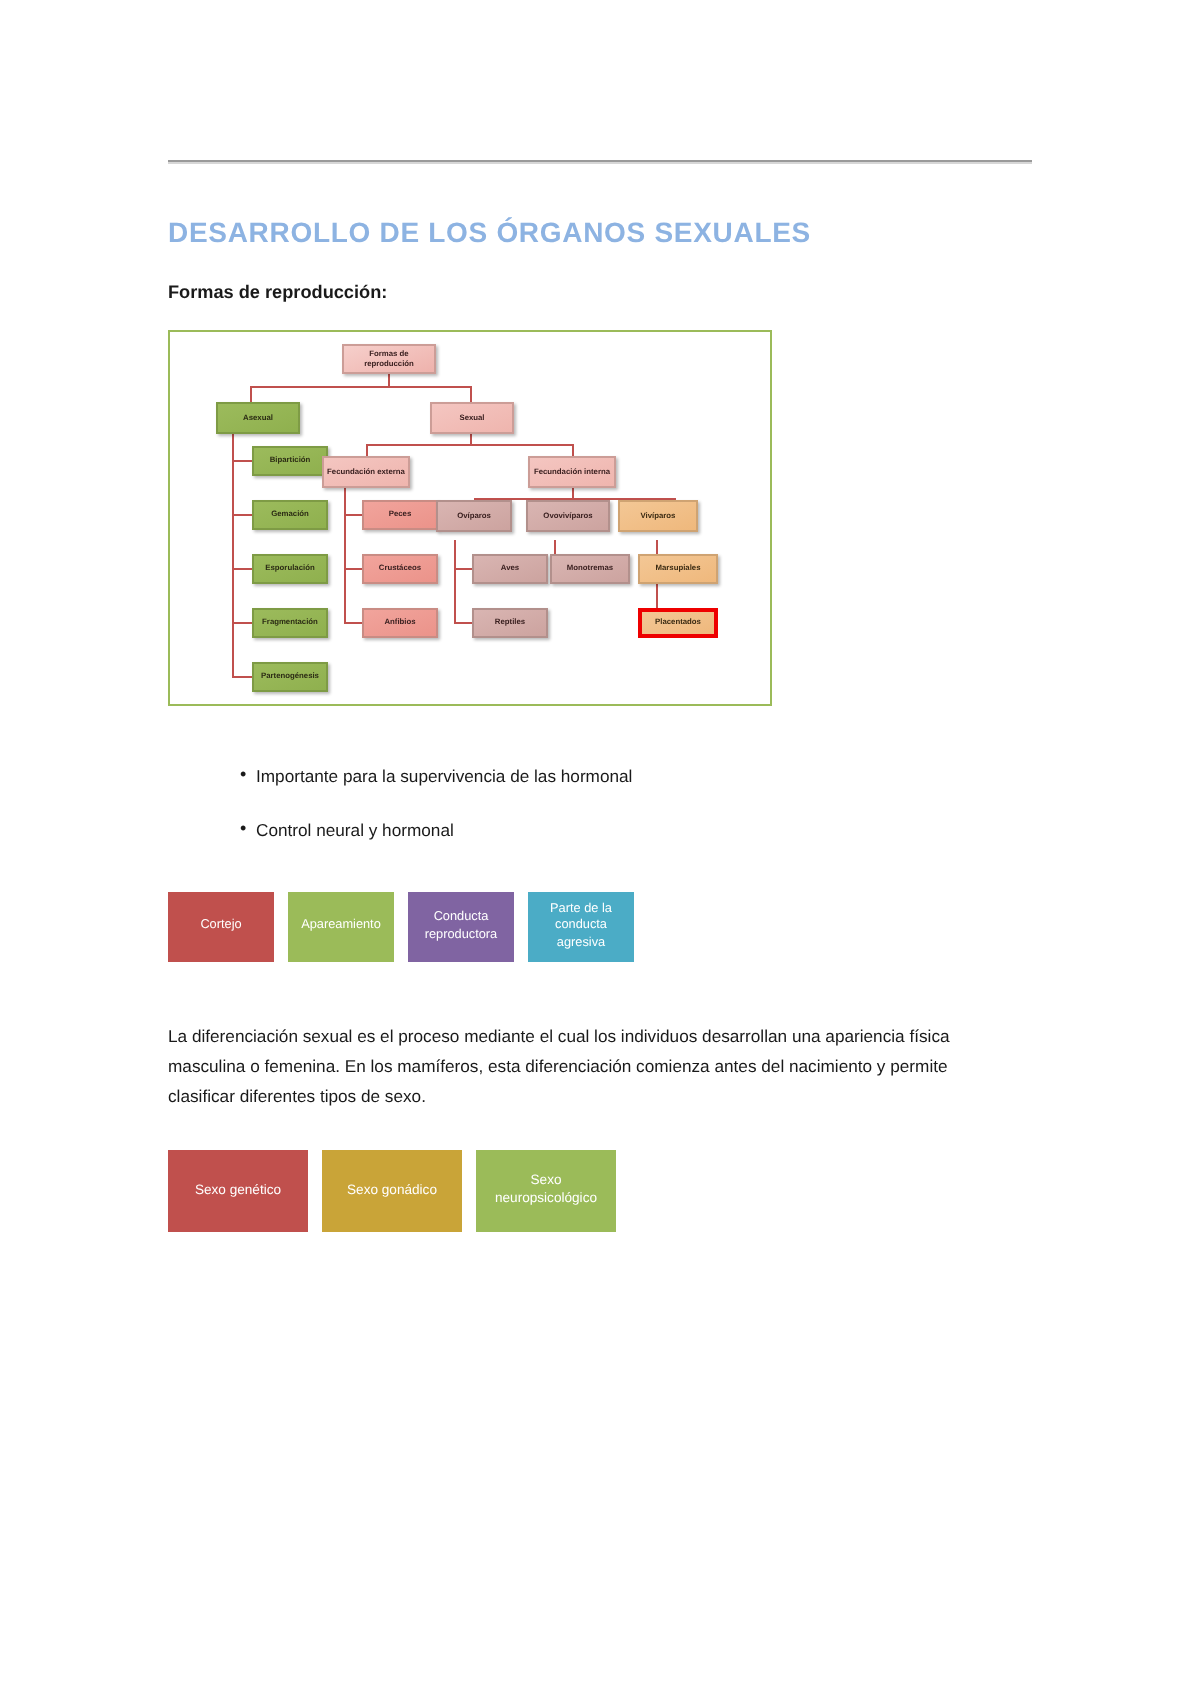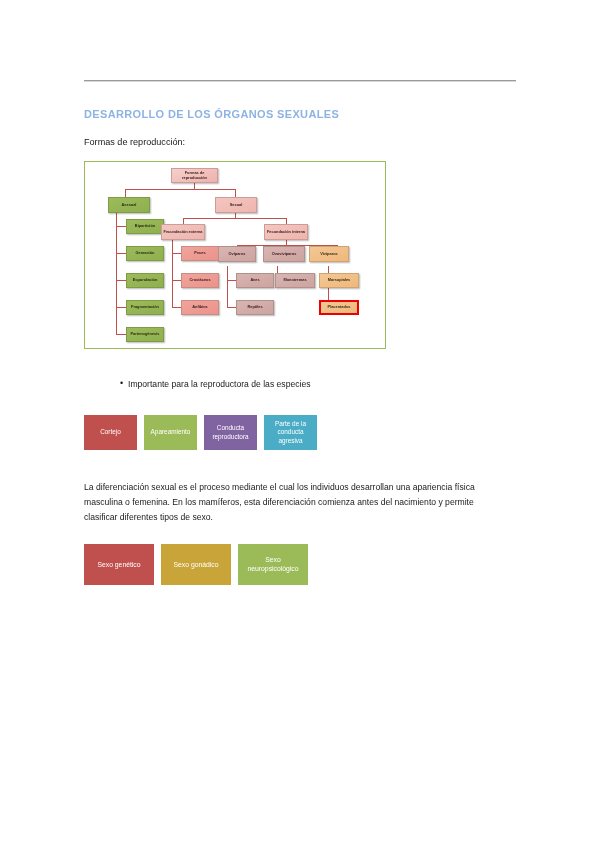--- a/index.html
+++ b/index.html
@@ -35,29 +35,29 @@
   .top-rule {
     width: 432px;
     height: 0;
     border-top: 1px solid #9a9a9a;
     border-bottom: 1px solid #d7d7d7;
     margin: 0 0 26px 0;
   }
 
   
   .doc-heading {
-    font-size: 11px;
+    font-size: 14px;
     font-weight: bold;
     letter-spacing: 0.35px;
     color: #8db3e2;
     margin: 0 0 17px 0;
   }
   .sub-heading {
     font-size: 9.1px;
-    font-weight: normal;
+    font-weight: bold;
     color: #1a1a1a;
     margin: 0 0 14px 0;
   }
 
   
   .diagram-frame {
     position: relative;
     width: 302px;
     height: 188px;
     border: 1px solid #9bbb59;
@@ -240,21 +240,22 @@
         <div class="node mauve" style="left:151px; top:138px; width:38px; height:15px;">Reptiles</div>
         <div class="node mauve" style="left:190px; top:111px; width:40px; height:15px;">Monotremas</div>
         <div class="node orange" style="left:234px; top:111px; width:40px; height:15px;">Marsupiales</div>
         <div class="node orange highlight" style="left:234px; top:138px; width:40px; height:15px;">Placentados</div>
 
       </div>
     </div>
 
 
     <ul class="bullet-list">
-      <li>Importante para la reproductora de las especies</li>
+      <li>Importante para la supervivencia de las hormonal</li>
+      <li>Control neural y hormonal</li>
     </ul>
 
     <div class="box-row row-conduct">
       <div class="cbox c-red">Cortejo</div>
       <div class="cbox c-green">Apareamiento</div>
       <div class="cbox c-purple">Conducta reproductora</div>
       <div class="cbox c-teal">Parte de la conducta agresiva</div>
     </div>
 
     <div class="para">La diferenciación sexual es el proceso mediante el cual los individuos desarrollan una apariencia física masculina o femenina. En los mamíferos, esta diferenciación comienza antes del nacimiento y permite clasificar diferentes tipos de sexo.</div>

